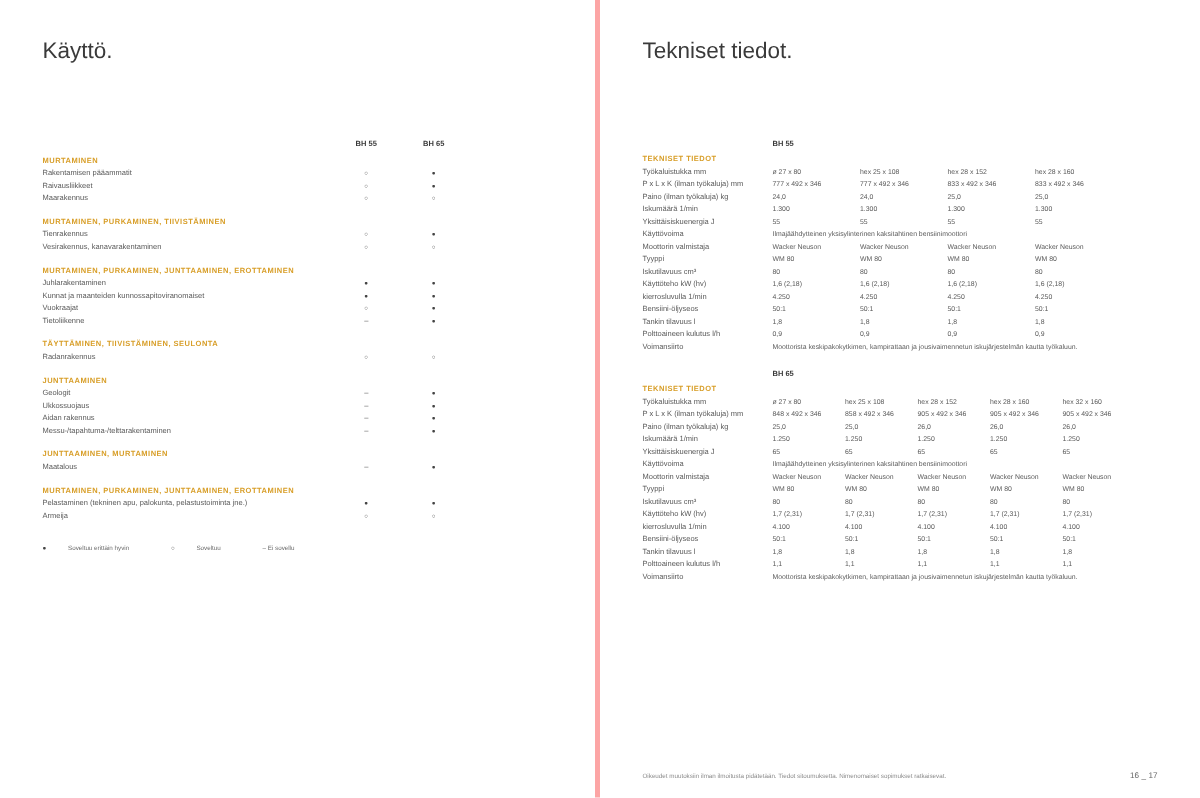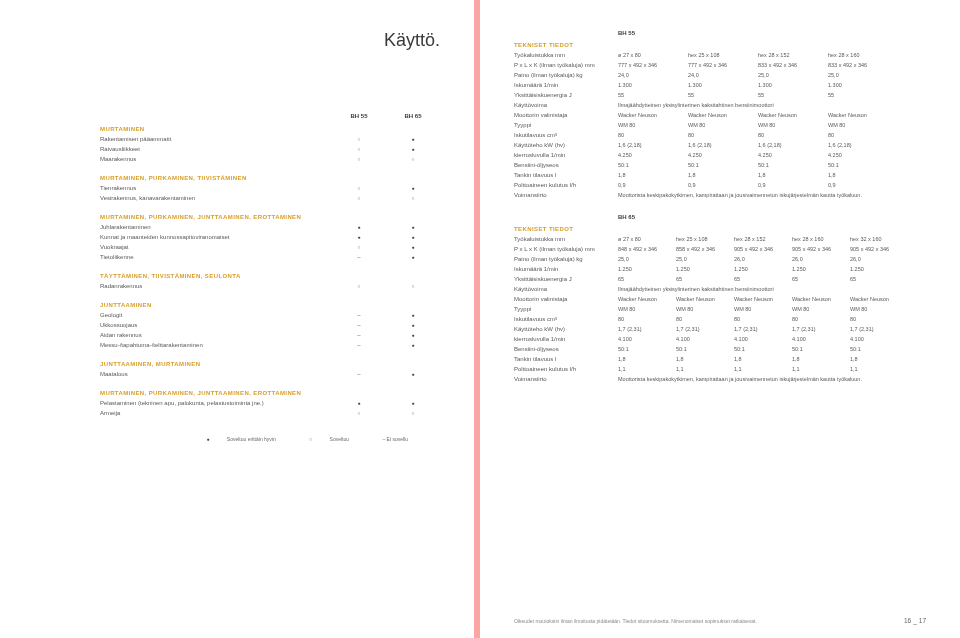--- a/index.html
+++ b/index.html
@@ -18,21 +18,21 @@
     width: 960px;
     height: 638px;
   }
   .left, .right {
     width: 480px;
     padding: 30px 34px 14px 34px;
     position: relative;
     display: flex;
     flex-direction: column;
   }
-  .left { border-right: 6px solid #fca5a5; align-items: flex-end; }
+  .left { border-right: 4px solid #fca5a5; }
   h1 {
     font-size: 18px;
     font-weight: 300;
     color: #3a3a3a;
     margin-bottom: 62px;
   }
   .section-head {
     color: #d89e28;
     font-weight: bold;
     font-size: 6px;
@@ -214,20 +214,21 @@
       </div>
 
     <div class="legend">
       <span><span class="sym filled"></span>&nbsp;<span>Soveltuu erittäin hyvin</span></span>
       <span><span class="sym ring"></span>&nbsp;<span>Soveltuu</span></span>
       <span>–&nbsp;<span>Ei sovellu</span></span>
     </div>
   </div>
 
   <div class="right">
+    <h1>Tekniset tiedot.</h1>
 
     <div class="spec-header">
       <div class="spec-col-label"></div>
       <div style="flex:1;font-weight:bold">BH 55</div>
     </div>
     <div class="section-head">TEKNISET TIEDOT</div>
     <div id="spec55" class="spec-block">
         <div class="spec-row">
           <div class="spec-col-label">Työkaluistukka mm</div>
           <div class="spec-col" style="width: 70px;">ø 27 x 80</div>

